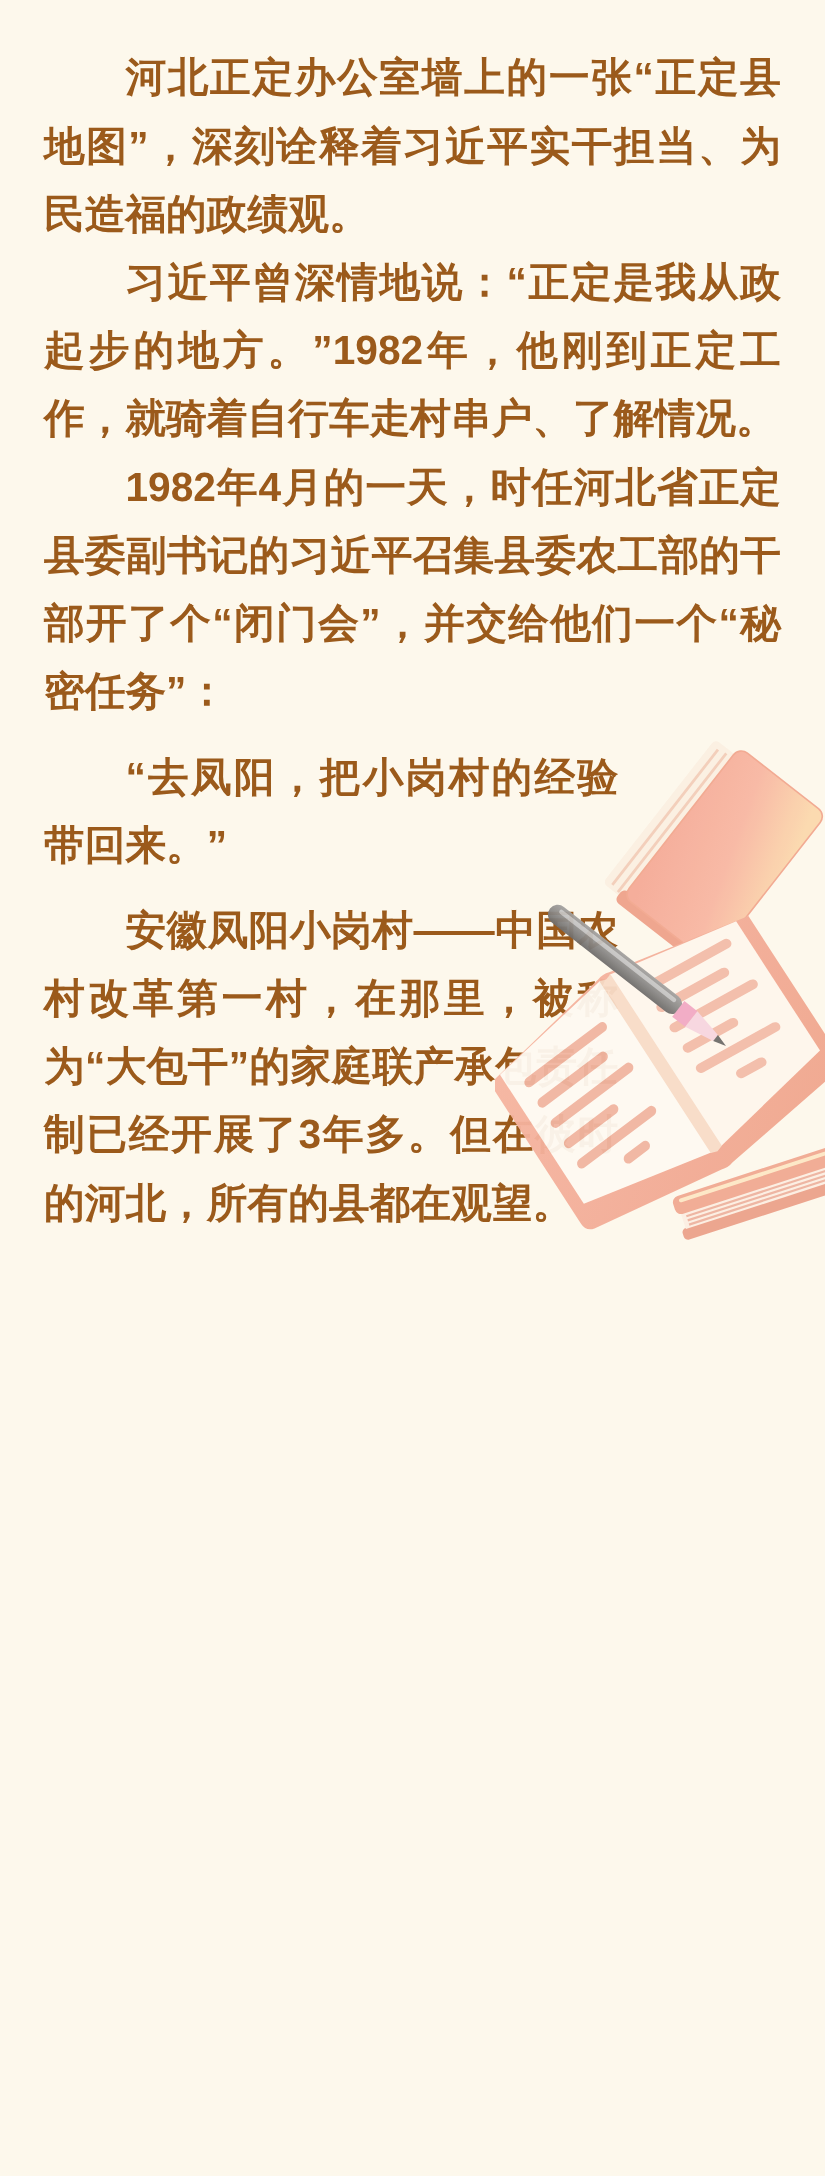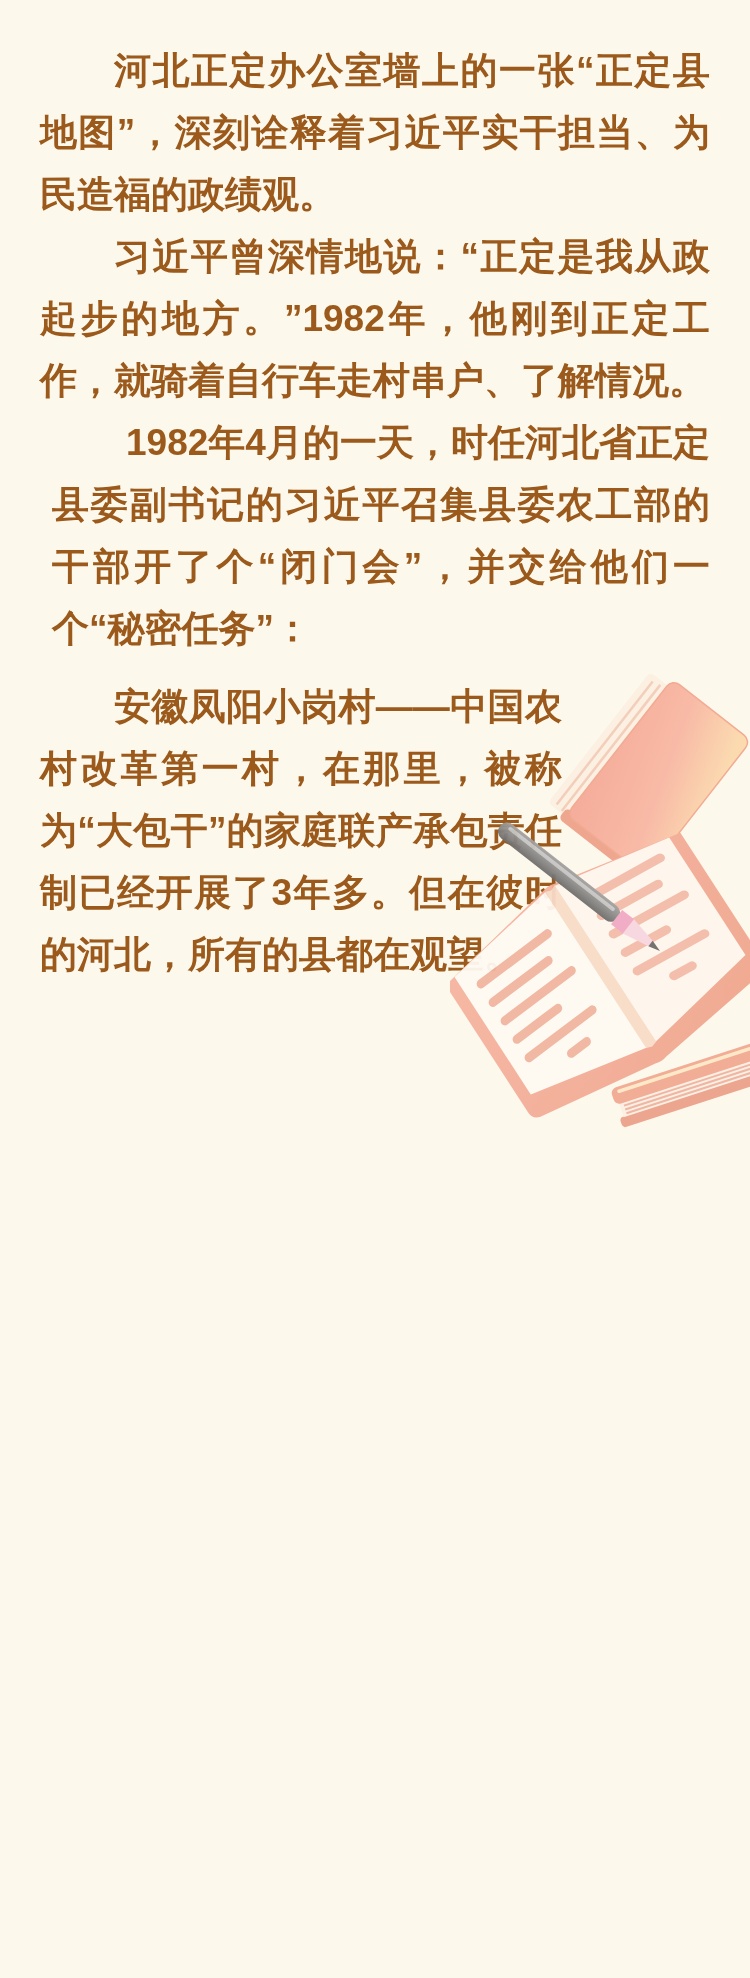--- a/index.html
+++ b/index.html
@@ -17,21 +17,21 @@
     font-size: 37px;
     line-height: 62px;
     color: var(--fg, #9b5a1b);
     text-align: justify;
   }
   .article p {
     margin: 0;
     text-indent: 2em;
     word-break: break-all;
   }
-  .article p.sp16 { margin-bottom: 16px; margin-left: 12px; }
+  .article p.sp16 { margin-bottom: 16px; }
   .article p.sp15 { margin-bottom: 15px; }
   .article p.sp12 { margin-bottom: 12px; }
   
   .illu-float {
     float: right;
     width: 140px;
     height: 445px;
     margin-left: 8px;
     position: relative;
   }
@@ -125,16 +125,17 @@
         <g transform="translate(50,160) rotate(38)">
           <rect x="0" y="-9" width="150" height="18" rx="9" fill="url(#penGrad)"></rect>
           <rect x="8" y="-6" width="134" height="4" rx="2" fill="#ffffff" opacity="0.45"></rect>
           <rect x="148" y="-9" width="15" height="18" fill="#f2a9c4"></rect>
           <path d="M163,-9 L191,-3.5 L191,3.5 L163,9 Z" fill="#f7d6e0"></path>
           <path d="M191,-3.5 L203,0 L191,3.5 Z" fill="#6e6c6a"></path>
         </g>
       </svg>
     </div>
 
+    <p class="sp15">“去凤阳，把小岗村的经验带回来。”</p>
     <p class="sp12">安徽凤阳小岗村——中国农村改革第一村，在那里，被称为“大包干”的家庭联产承包责任制已经开展了3年多。但在彼时的河北，所有的县都在观望。</p>
 
   </div>
 </div>
 
 </body></html>

